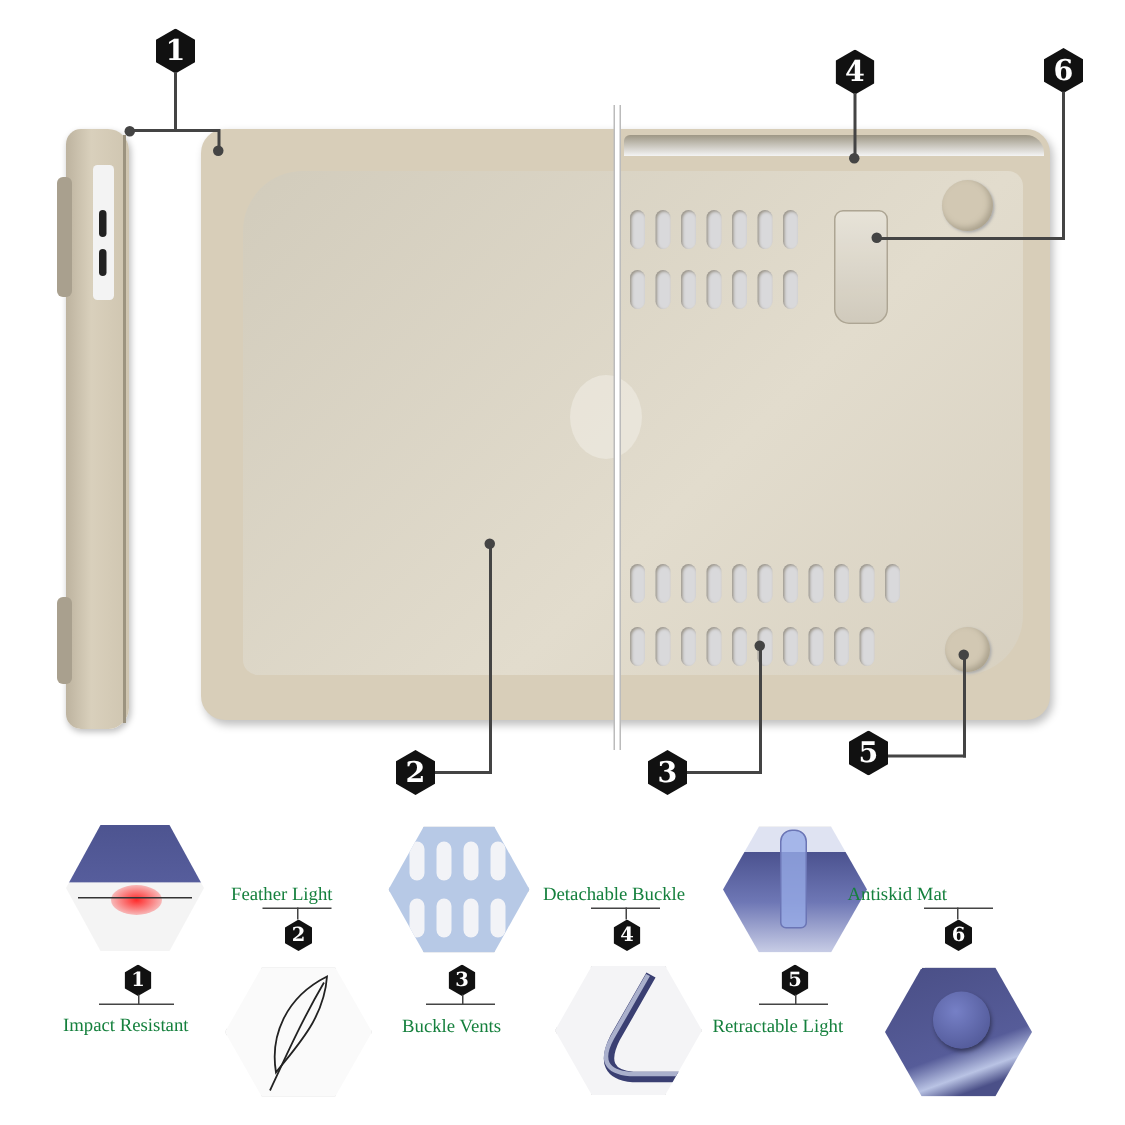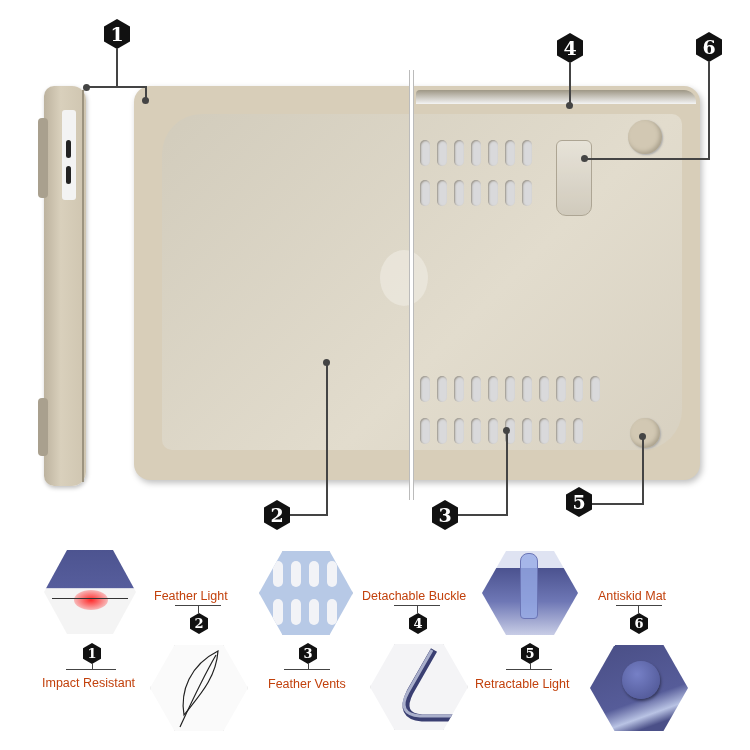--- a/index.html
+++ b/index.html
@@ -2,21 +2,21 @@
 <html><head>
 <meta charset="utf-8">
 <style>
   html,body{margin:0;padding:0;background:#ffffff;}
   body{width:750px;height:750px;position:relative;overflow:hidden;font-family:"DejaVu Serif","Liberation Serif",serif;}
   .abs{position:absolute;}
   .hexbadge{position:absolute;width:26px;height:30px;background:#111;clip-path:polygon(50% 0,100% 25%,100% 75%,50% 100%,0 75%,0 25%);color:#fff;display:flex;align-items:center;justify-content:center;font-family:"DejaVu Serif",serif;font-weight:bold;font-size:19px;line-height:1;}
   .hexbadge.sm{width:18px;height:21px;font-size:13px;}
   .line{position:absolute;background:#444;}
   .dot{position:absolute;width:7px;height:7px;border-radius:50%;background:#444;}
-  .feature-label{position:absolute;font-family:Liberation Sans, sans-serif;font-size:12.5px;color:#c2410c;white-space:nowrap;letter-spacing:0;}
+  .feature-label{position:absolute;font-family:Liberation Serif, serif;font-size:12.5px;color:#15803d;white-space:nowrap;letter-spacing:0;}
   .hexpic{position:absolute;clip-path:polygon(25% 0,75% 0,100% 50%,75% 100%,25% 100%,0 50%);box-shadow:0 0 0 1px #ccc;}
   .vent{position:absolute;width:10px;height:26px;border-radius:6px;background:#d9d9db;box-shadow:inset 1px 1px 2px #9a9488;}
 </style>
 </head>
 <body>
 
 <div>
 
   <div class="abs" style="left:44px;top:86px;width:42px;height:400px;background:linear-gradient(90deg,#bdb39f,#d9d0bc 40%,#cfc5b0);border-radius:10px 14px 14px 10px;box-shadow:1px 2px 4px rgba(0,0,0,.25);"></div>
   <div class="abs" style="left:62px;top:110px;width:14px;height:90px;background:#f3f3f3;border-radius:3px;"></div>
@@ -140,41 +140,41 @@
     <div class="abs" style="left:50px;top:10px;width:10px;height:26px;border-radius:6px;background:#f2f3f7;"></div>
     <div class="abs" style="left:68px;top:10px;width:10px;height:26px;border-radius:6px;background:#f2f3f7;"></div>
     <div class="abs" style="left:14px;top:48px;width:10px;height:26px;border-radius:6px;background:#f2f3f7;"></div>
     <div class="abs" style="left:32px;top:48px;width:10px;height:26px;border-radius:6px;background:#f2f3f7;"></div>
     <div class="abs" style="left:50px;top:48px;width:10px;height:26px;border-radius:6px;background:#f2f3f7;"></div>
     <div class="abs" style="left:68px;top:48px;width:10px;height:26px;border-radius:6px;background:#f2f3f7;"></div>
   </div>
   <div class="hexbadge sm" style="left:299px;top:643px;">3</div>
   <div class="line" style="left:308px;top:663px;width:1px;height:7px;"></div>
   <div class="line" style="left:284px;top:669px;width:46px;height:1px;"></div>
-  <div class="feature-label" style="left:268px;top:677px;">Feather Vents</div>
+  <div class="feature-label" style="left:268px;top:677px;">Buckle Vents</div>
 
   <div class="feature-label" style="left:362px;top:589px;">Detachable Buckle</div>
   <div class="line" style="left:394px;top:605px;width:46px;height:1px;"></div>
   <div class="line" style="left:417px;top:605px;width:1px;height:8px;"></div>
   <div class="hexbadge sm" style="left:409px;top:613px;">4</div>
   <div class="hexpic" style="left:370px;top:644px;width:98px;height:86px;background:#f4f4f6;">
     <svg width="98" height="86" viewBox="0 0 98 86">
       <path d="M64 6 L40 48 Q28 72 52 74 L98 74" fill="none" stroke="#3a3f72" stroke-width="7"></path>
       <path d="M62 6 L38 48 Q26 70 50 72 L98 72" fill="none" stroke="#aab0cc" stroke-width="3"></path>
     </svg>
   </div>
 
   <div class="hexpic" style="left:482px;top:551px;width:96px;height:84px;background:linear-gradient(180deg,#dfe3f2 0,#dfe3f2 20%,#4b528f 20%,#6e77b5 60%,#c8cde6 100%);">
     <div class="abs" style="left:38px;top:2px;width:16px;height:64px;border-radius:8px 8px 4px 4px;background:rgba(150,170,230,.8);border:1px solid #6b75b5;"></div>
   </div>
   <div class="hexbadge sm" style="left:521px;top:643px;">5</div>
   <div class="line" style="left:530px;top:663px;width:1px;height:7px;"></div>
   <div class="line" style="left:506px;top:669px;width:46px;height:1px;"></div>
   <div class="feature-label" style="left:475px;top:677px;">Retractable Light</div>
 
-  <div class="feature-label" style="left:598px;top:589px;">Antiskid Mat</div>
+  <div class="feature-label" style="left:565px;top:589px;">Antiskid Mat</div>
   <div class="line" style="left:616px;top:605px;width:46px;height:1px;"></div>
   <div class="line" style="left:638px;top:605px;width:1px;height:8px;"></div>
   <div class="hexbadge sm" style="left:630px;top:613px;">6</div>
   <div class="hexpic" style="left:590px;top:645px;width:98px;height:86px;background:linear-gradient(160deg,#f2f2f4 0,#f2f2f4 8%,#4b5088 8%,#565c99 60%,#b9c3e4 75%,#4b5088 85%);">
     <div class="abs" style="left:32px;top:16px;width:38px;height:38px;border-radius:50%;background:radial-gradient(circle at 40% 35%,#7680c6,#4a518f);box-shadow:1px 2px 3px rgba(0,0,0,.4);"></div>
   </div>
 </div>
 
 </body></html>

